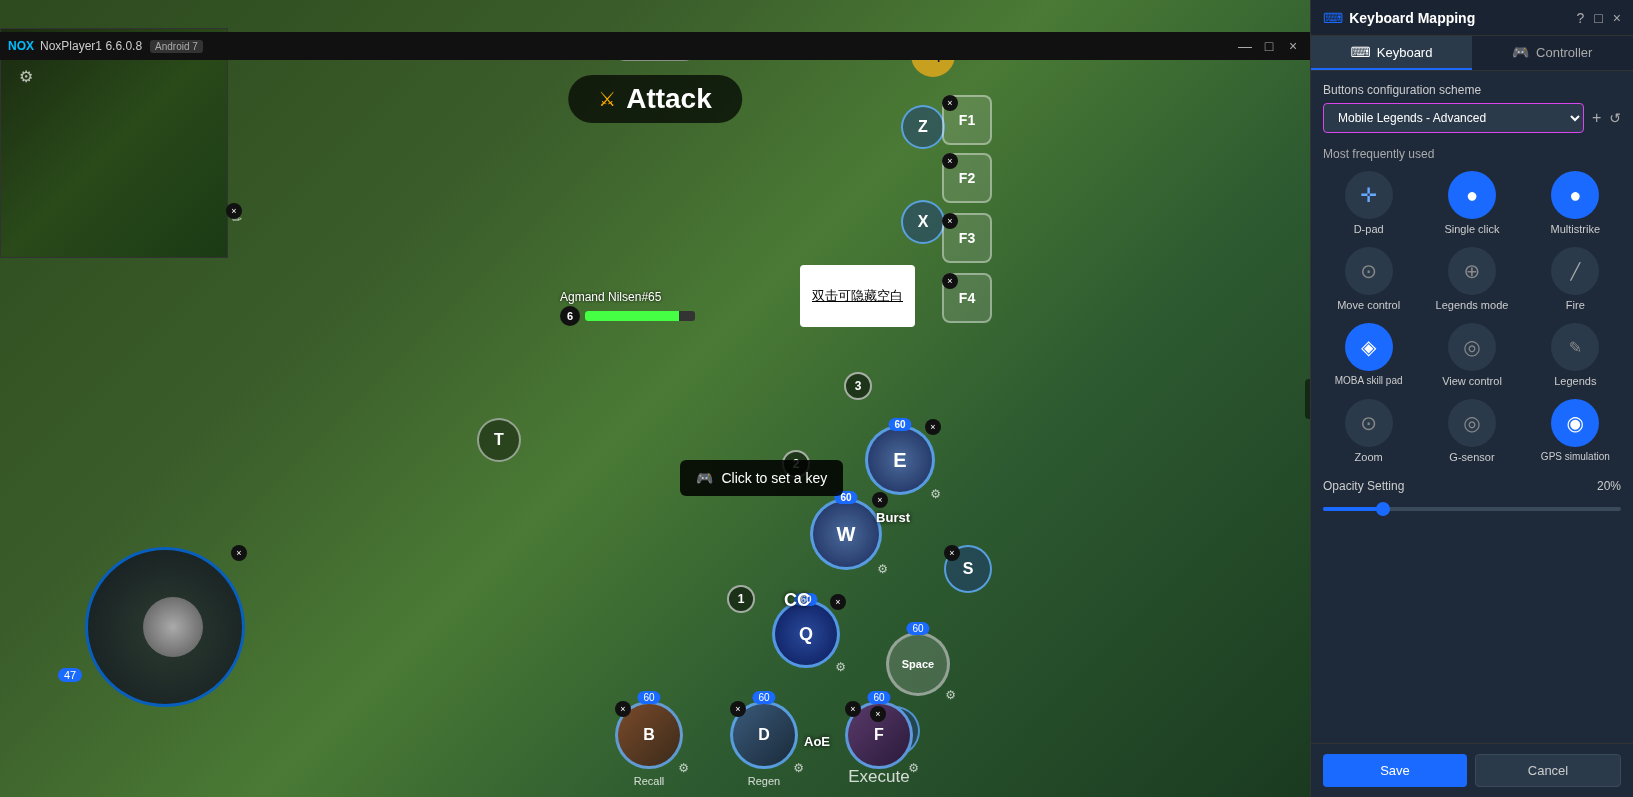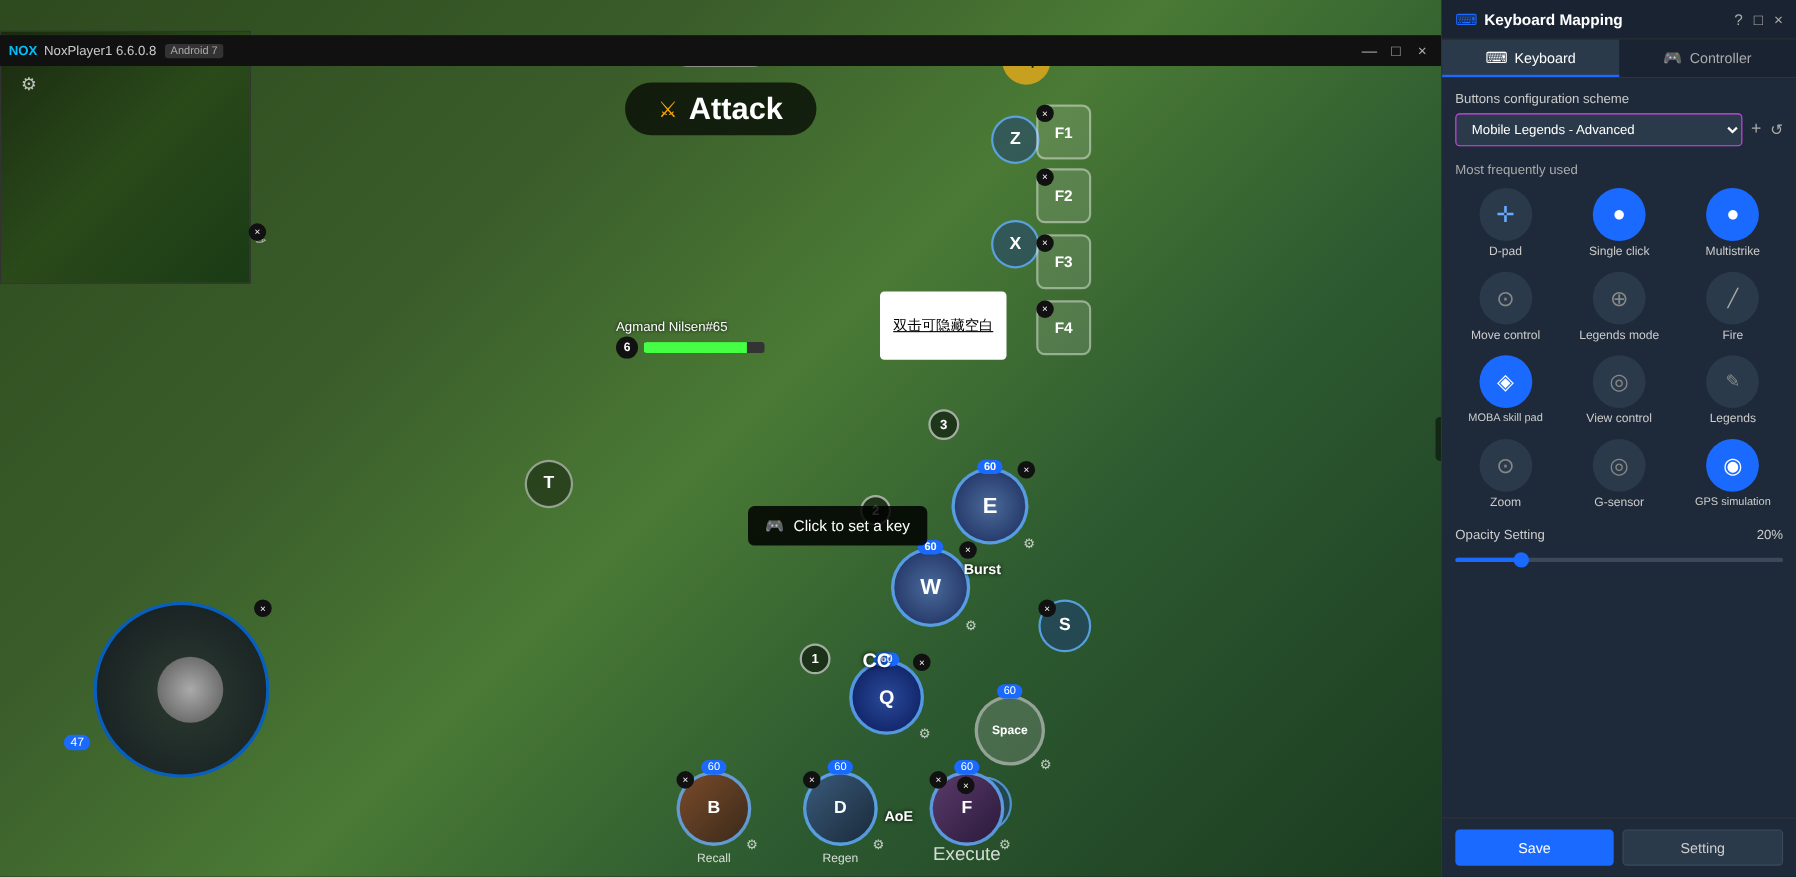--- a/index.html
+++ b/index.html
@@ -887,16 +887,16 @@
           <div class="slider-fill"></div>
         </div>
         <div class="slider-thumb"></div>
       </div>
     </div>
 
   </div>
 
   <div class="panel-footer">
     <button class="save-btn">Save</button>
-    <button class="cancel-btn">Setting</button>
+    <button class="cancel-btn">Cancel</button>
   </div>
 
 </div>
 
 </body></html>

